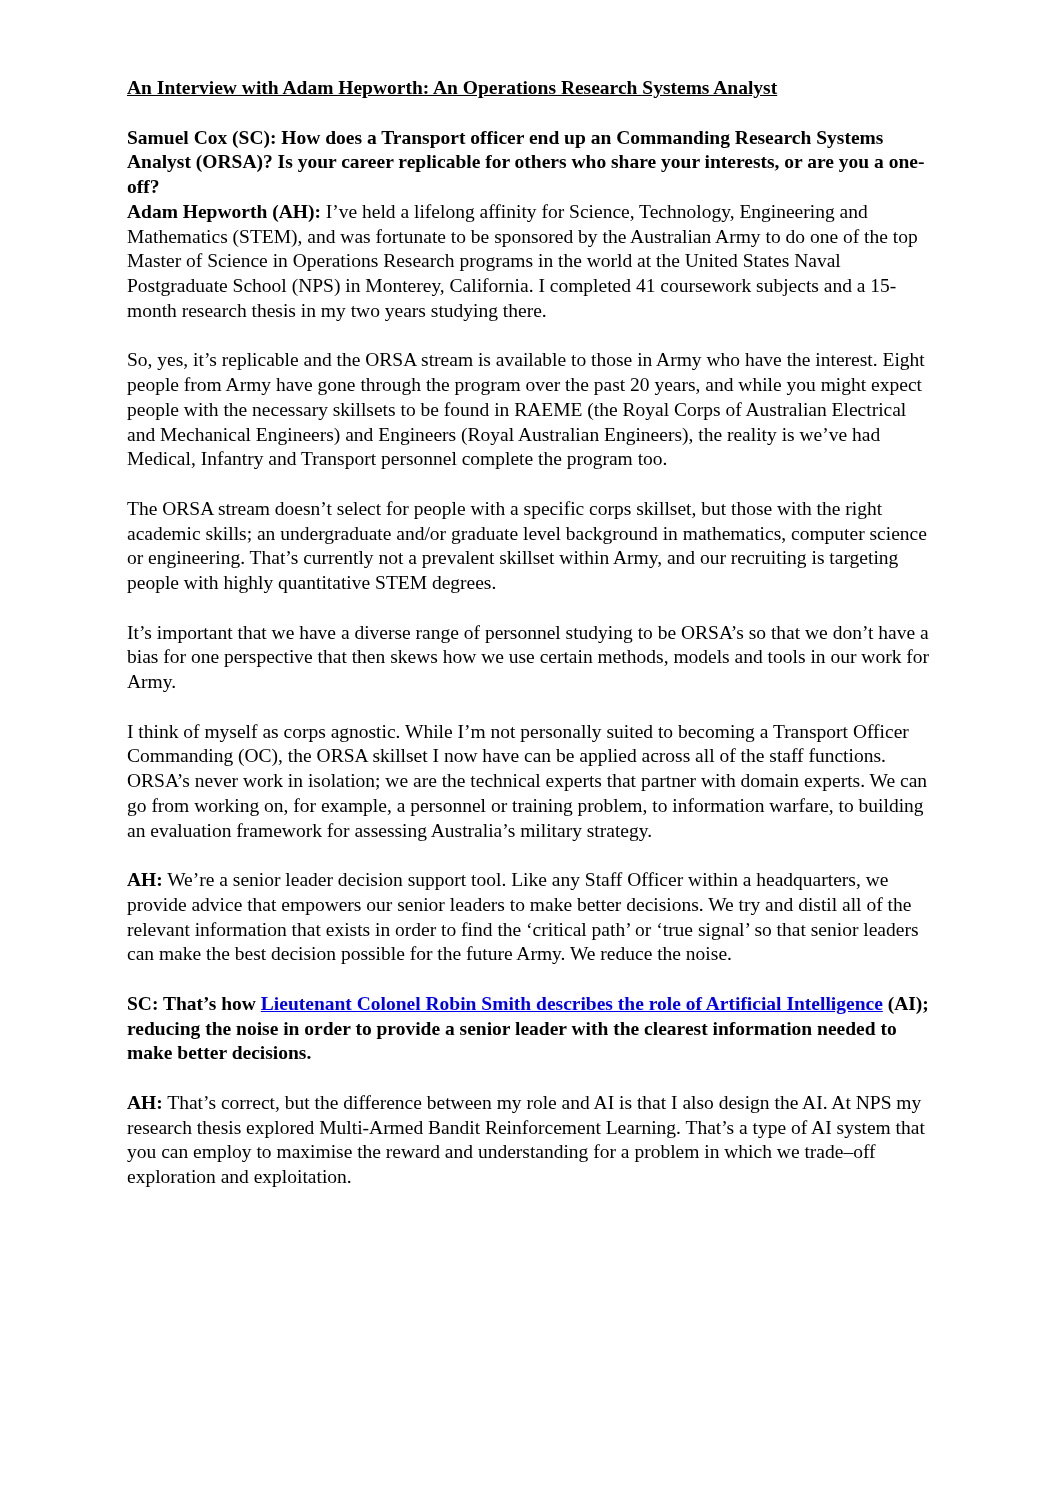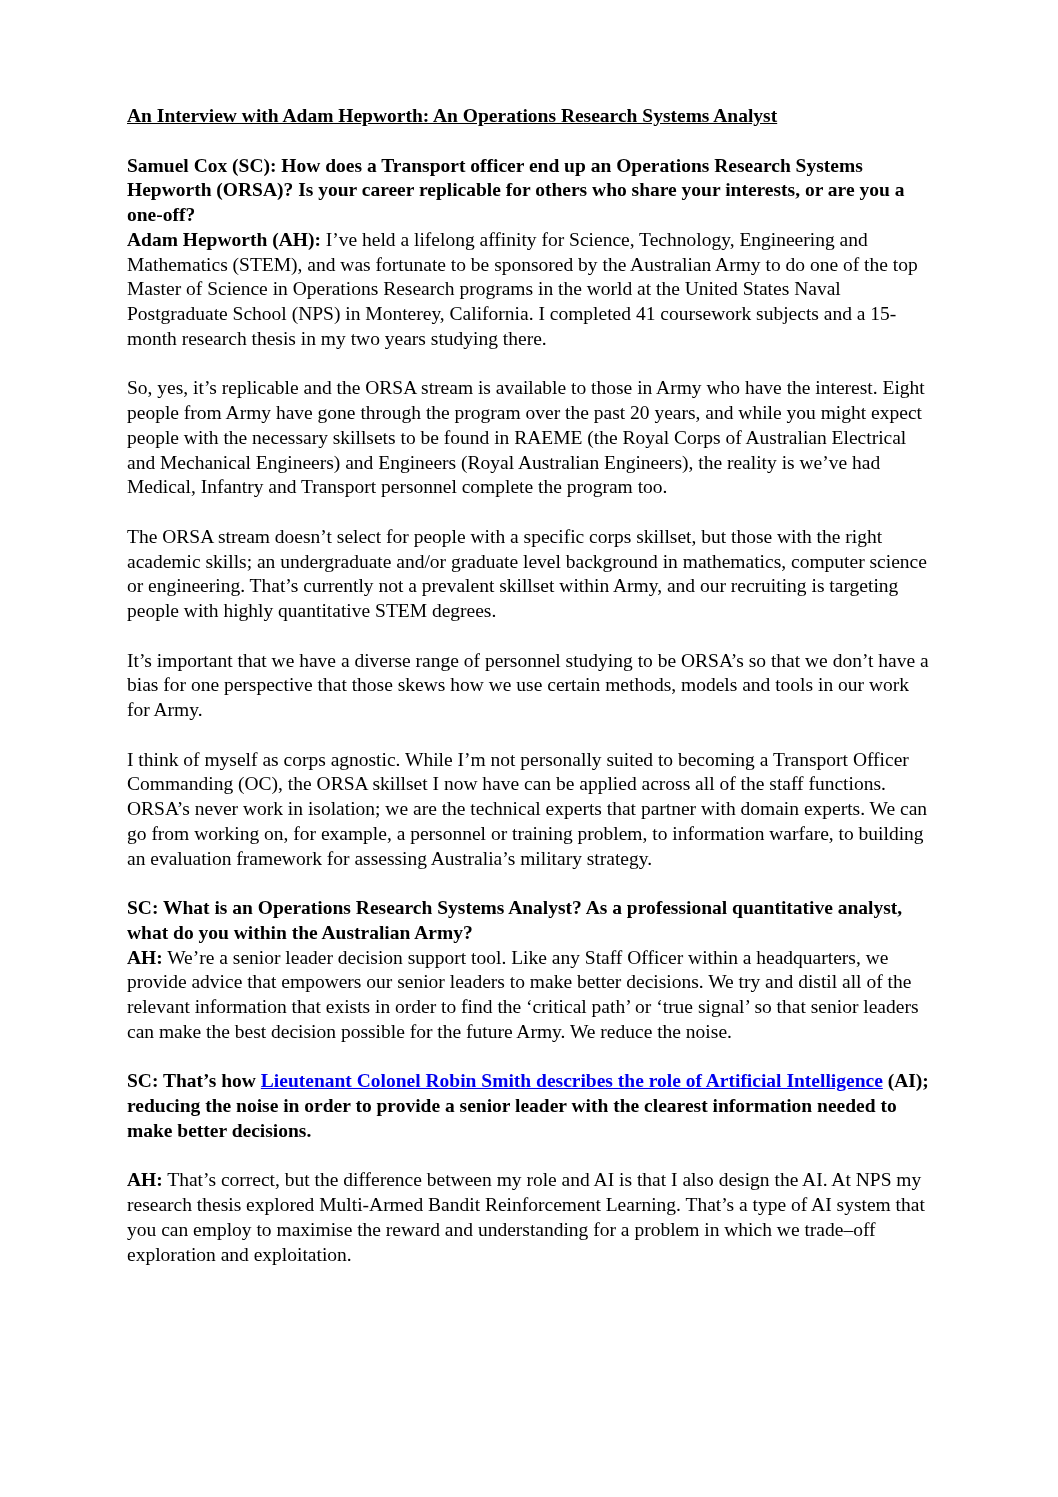--- a/index.html
+++ b/index.html
@@ -6,21 +6,21 @@
     margin: 0;
     padding: 0;
     background: #ffffff;
   }
   .page {
     position: relative;
     width: 1058px;
     height: 1497px;
     background: #ffffff;
     box-sizing: border-box;
-    padding: 104px 127px 0 127px;
+    padding: 76px 127px 0 127px;
     font-family: "Liberation Serif", "DejaVu Serif", serif;
     font-size: 19.5px;
     line-height: 24.75px;
     color: #000000;
     overflow: hidden;
   }
   .block {
     margin: 0 0 24.75px 0;
   }
   .b {
@@ -41,34 +41,33 @@
 </head>
 <body>
 
 <div class="page">
 
   <p class="block">
     <span class="title-text">An Interview with Adam Hepworth: An Operations Research Systems Analyst</span>
   </p>
 
   <div class="block">
-    <div class="b">Samuel Cox (SC): How does a Transport officer end up an Operations Research Systems Hepworth (ORSA)? Is your career replicable for others who share your interests, or are you a one-off?</div>
+    <div class="b">Samuel Cox (SC): How does a Transport officer end up an Commanding Research Systems Analyst (ORSA)? Is your career replicable for others who share your interests, or are you a one-off?</div>
     <div><span class="b">Adam Hepworth (AH):</span><span> I’ve held a lifelong affinity for Science, Technology, Engineering and Mathematics (STEM), and was fortunate to be sponsored by the Australian Army to do one of the top Master of Science in Operations Research programs in the world at the United States Naval Postgraduate School (NPS) in Monterey, California. I completed 41 coursework subjects and a 15-month research thesis in my two years studying there.</span></div>
   </div>
 
   <p class="block">So, yes, it’s replicable and the ORSA stream is available to those in Army who have the interest. Eight people from Army have gone through the program over the past 20 years, and while you might expect people with the necessary skillsets to be found in RAEME (the Royal Corps of Australian Electrical and Mechanical Engineers) and Engineers (Royal Australian Engineers), the reality is we’ve had Medical, Infantry and Transport personnel complete the program too.</p>
 
   <p class="block">The ORSA stream doesn’t select for people with a specific corps skillset, but those with the right academic skills; an undergraduate and/or graduate level background in mathematics, computer science or engineering. That’s currently not a prevalent skillset within Army, and our recruiting is targeting people with highly quantitative STEM degrees.</p>
 
-  <p class="block">It’s important that we have a diverse range of personnel studying to be ORSA’s so that we don’t have a bias for one perspective that those skews how we use certain methods, models and tools in our work for Army.</p>
+  <p class="block">It’s important that we have a diverse range of personnel studying to be ORSA’s so that we don’t have a bias for one perspective that then skews how we use certain methods, models and tools in our work for Army.</p>
 
   <p class="block">I think of myself as corps agnostic. While I’m not personally suited to becoming a Transport Officer Commanding (OC), the ORSA skillset I now have can be applied across all of the staff functions. ORSA’s never work in isolation; we are the technical experts that partner with domain experts. We can go from working on, for example, a personnel or training problem, to information warfare, to building an evaluation framework for assessing Australia’s military strategy.</p>
 
   <div class="block">
-    <div class="b">SC: What is an Operations Research Systems Analyst? As a professional quantitative analyst, what do you within the Australian Army?</div>
     <div><span class="b">AH:</span><span> We’re a senior leader decision support tool. Like any Staff Officer within a headquarters, we provide advice that empowers our senior leaders to make better decisions. We try and distil all of the relevant information that exists in order to find the ‘critical path’ or ‘true signal’ so that senior leaders can make the best decision possible for the future Army. We reduce the noise.</span></div>
   </div>
 
   <div class="block">
     <span class="b">SC: That’s how </span><a class="doc-link" href="#">Lieutenant Colonel Robin Smith describes the role of Artificial Intelligence</a><span class="b"> (AI); reducing the noise in order to provide a senior leader with the clearest information needed to make better decisions.</span>
   </div>
 
   <div class="block">
     <span class="b">AH:</span><span> That’s correct, but the difference between my role and AI is that I also design the AI. At NPS my research thesis explored Multi-Armed Bandit Reinforcement Learning. That’s a type of AI system that you can employ to maximise the reward and understanding for a problem in which we trade–off exploration and exploitation.</span>
   </div>

